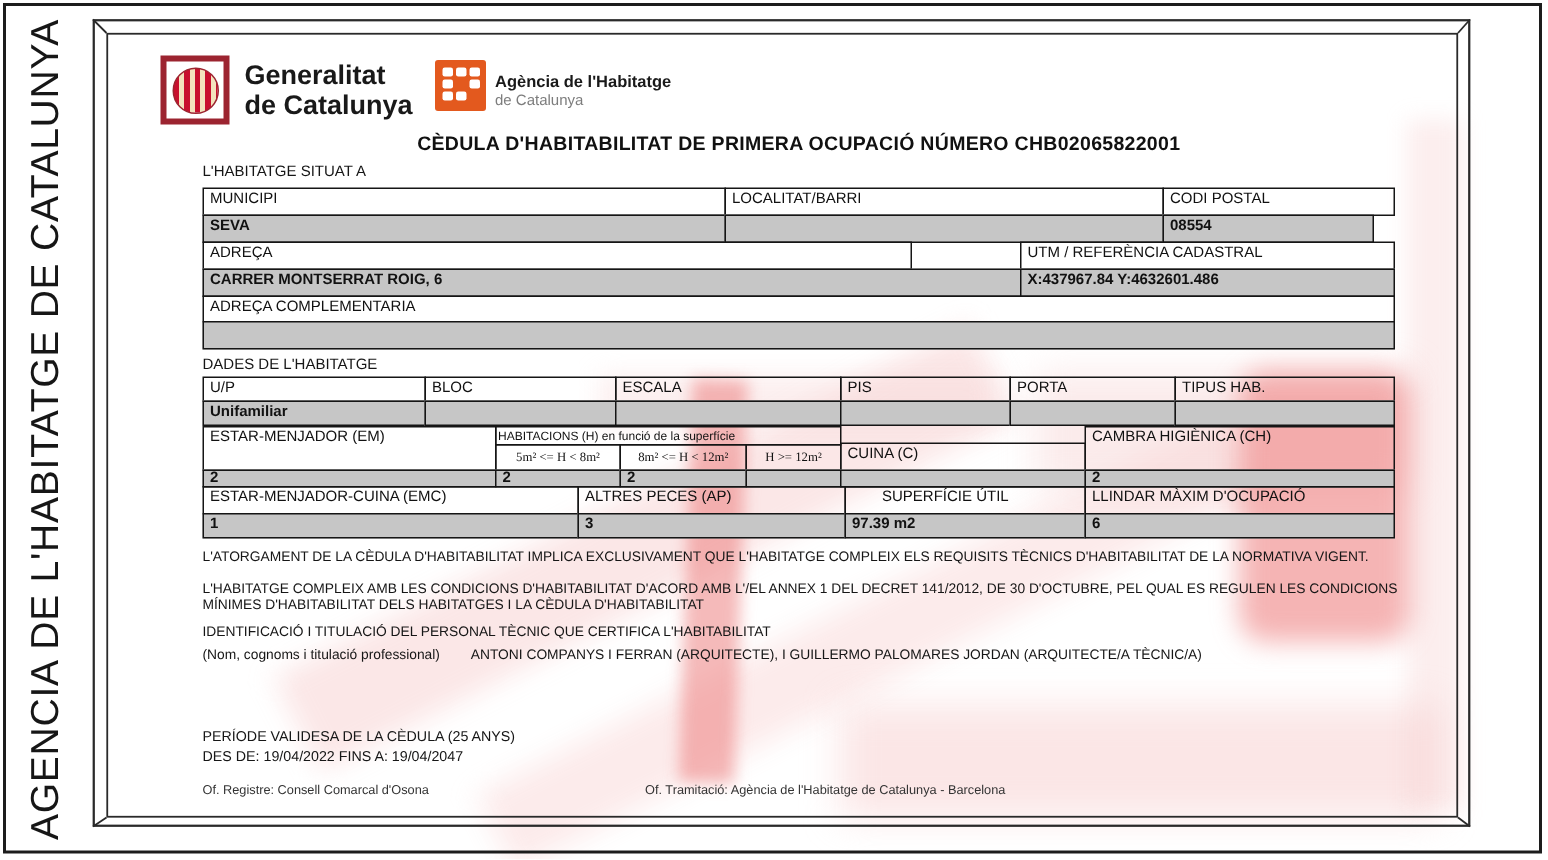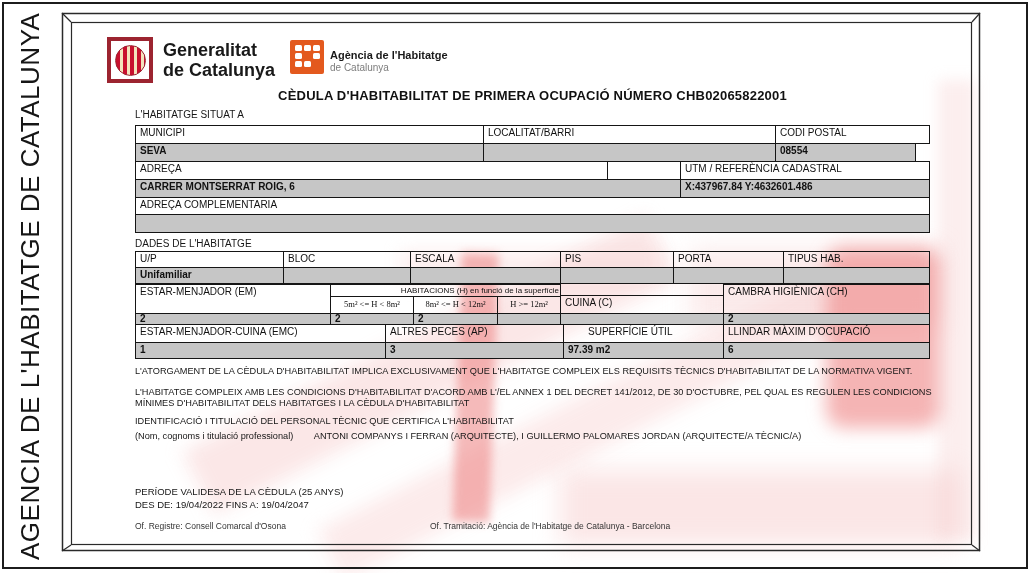--- a/index.html
+++ b/index.html
@@ -34,21 +34,21 @@
   .ah-logo{position:absolute;left:290px;top:40px;}
   .ah-text1{position:absolute;left:330px;top:49px;font-size:11px;font-weight:bold;color:#191919;}
   .ah-text2{position:absolute;left:330px;top:62px;font-size:10px;color:#7d7d7d;}
   .doc-title{position:absolute;left:135px;top:88px;width:795px;text-align:center;
       font-weight:bold;font-size:13px;letter-spacing:.2px;}
   .sec-label{position:absolute;font-size:10px;color:#161616;}
   
   .cell{position:absolute;border:1px solid #151515;box-sizing:border-box;
       padding:1px 4px;font-size:10px;color:#111;overflow:hidden;white-space:nowrap;}
   .cell.gray{background:#c6c6c6;font-weight:bold;}
-  .cell.small{font-size:8px;text-align:right;padding:1px 1px;}
+  .cell.small{font-size:8px;text-align:left;padding:1px 1px;}
   .cell.serif{font-family:"Liberation Serif", serif;font-size:8.5px;text-align:center;padding:2px 0;}
   .cell.vtight{line-height:9px;padding:0 4px;}
   .txt{position:absolute;font-size:9.2px;line-height:11px;color:#161616;}
   .footer-txt{position:absolute;font-size:8.5px;color:#333;}
 </style>
 </head>
 <body>
 
 <div class="page">
 

